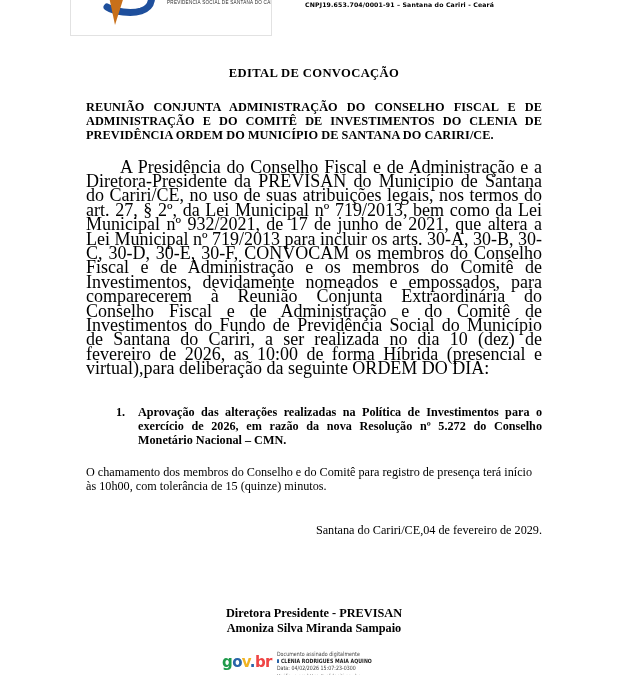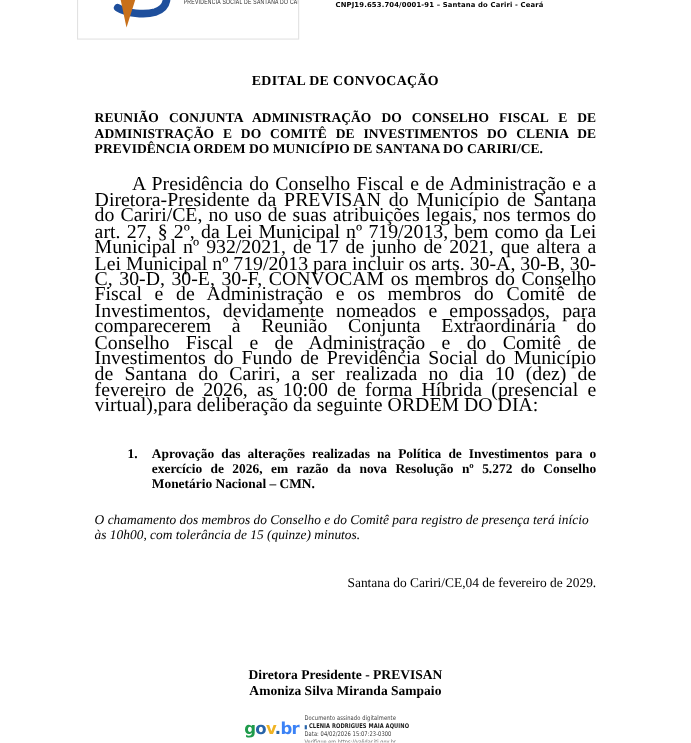--- a/index.html
+++ b/index.html
@@ -128,21 +128,20 @@
     left: 30px;
     top: 0;
     font-weight: bold;
   }
 
   .para-plain {
     font-size: 12.2px;
     line-height: 14.4px;
     margin-top: 17px;
     text-align: left;
-    font-style: italic;
   }
 
   .place-date {
     text-align: right;
     font-size: 12.2px;
     margin-top: 30px;
   }
 
   .sig-block {
     text-align: center;
@@ -171,21 +170,21 @@
     letter-spacing: -0.6px;
     line-height: 1;
     margin-top: 5px;
     margin-right: 5px;
     white-space: nowrap;
   }
   .g1 { color: #1f9b4b; }
   .o1 { color: #2864a8; }
   .v1 { color: #f0b323; }
   .dot1 { color: #2864a8; }
-  .br1 { color: #3b82f6; }
+  .br1 { color: #ef4444; }
 
   .stamp-text {
     font-family: "DejaVu Sans", "Liberation Sans", sans-serif;
     color: #3d3d3d;
     padding-top: 1px;
   }
   .stamp-l1 {
     font-size: 4.7px;
     letter-spacing: 0.08px;
     white-space: nowrap;

